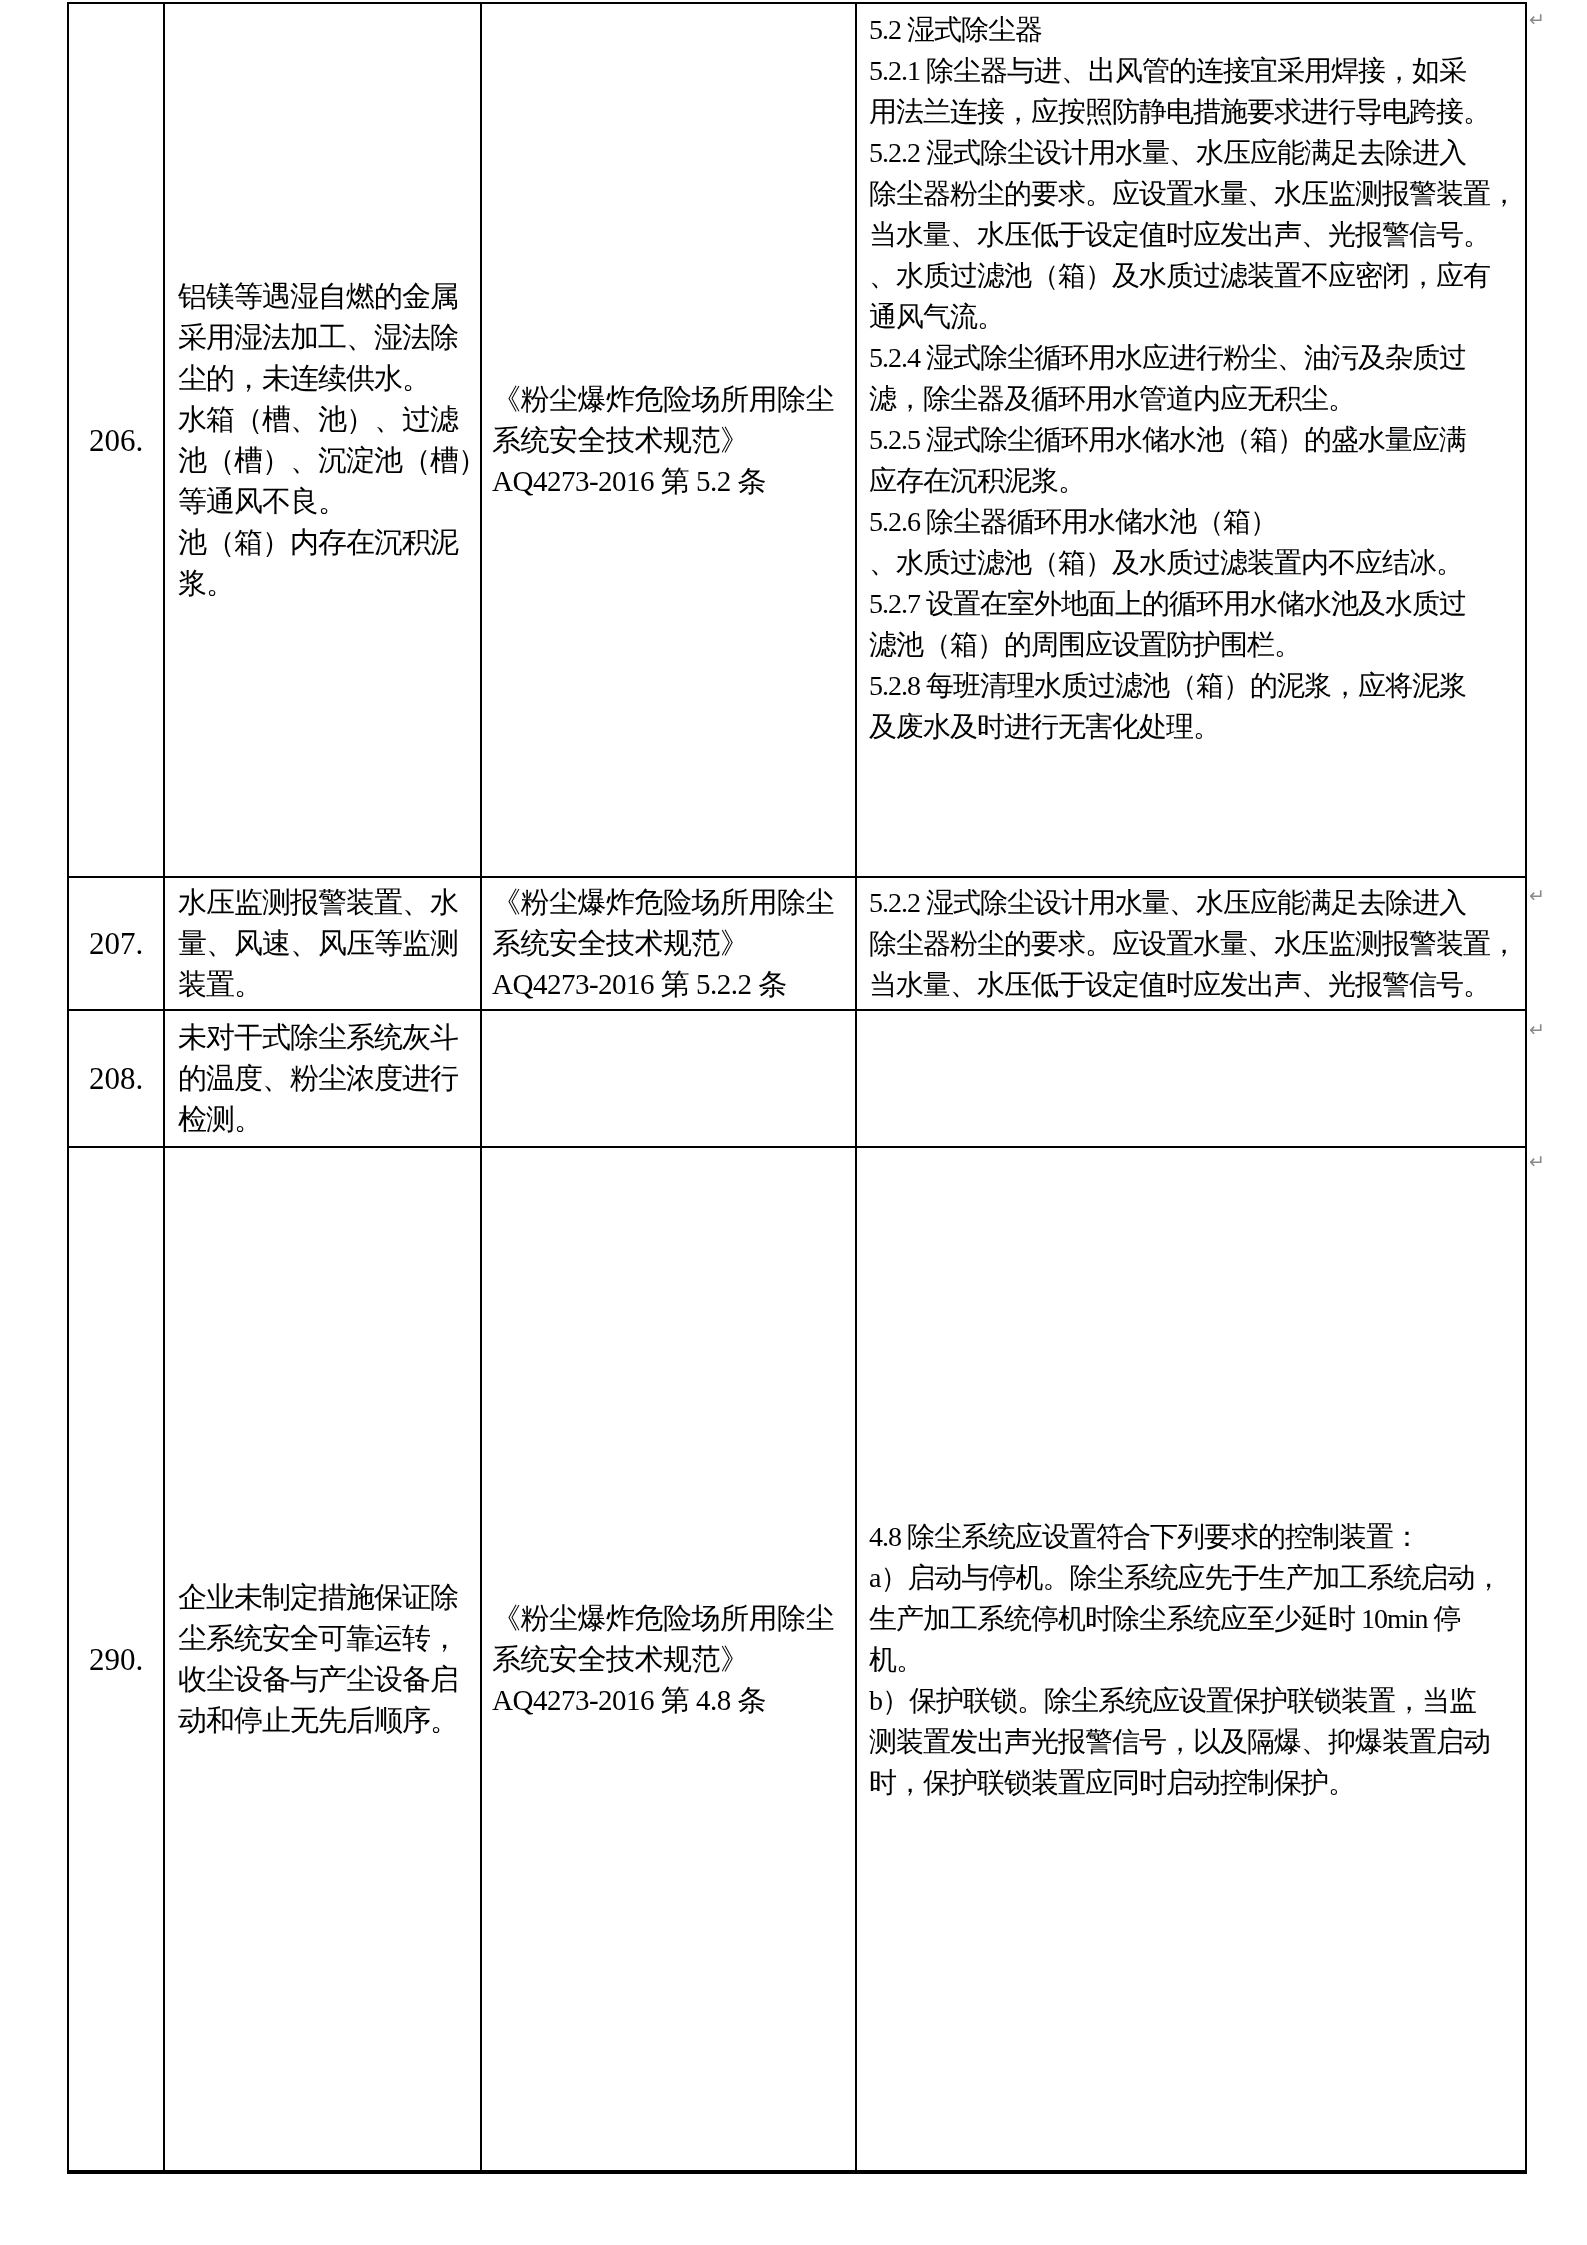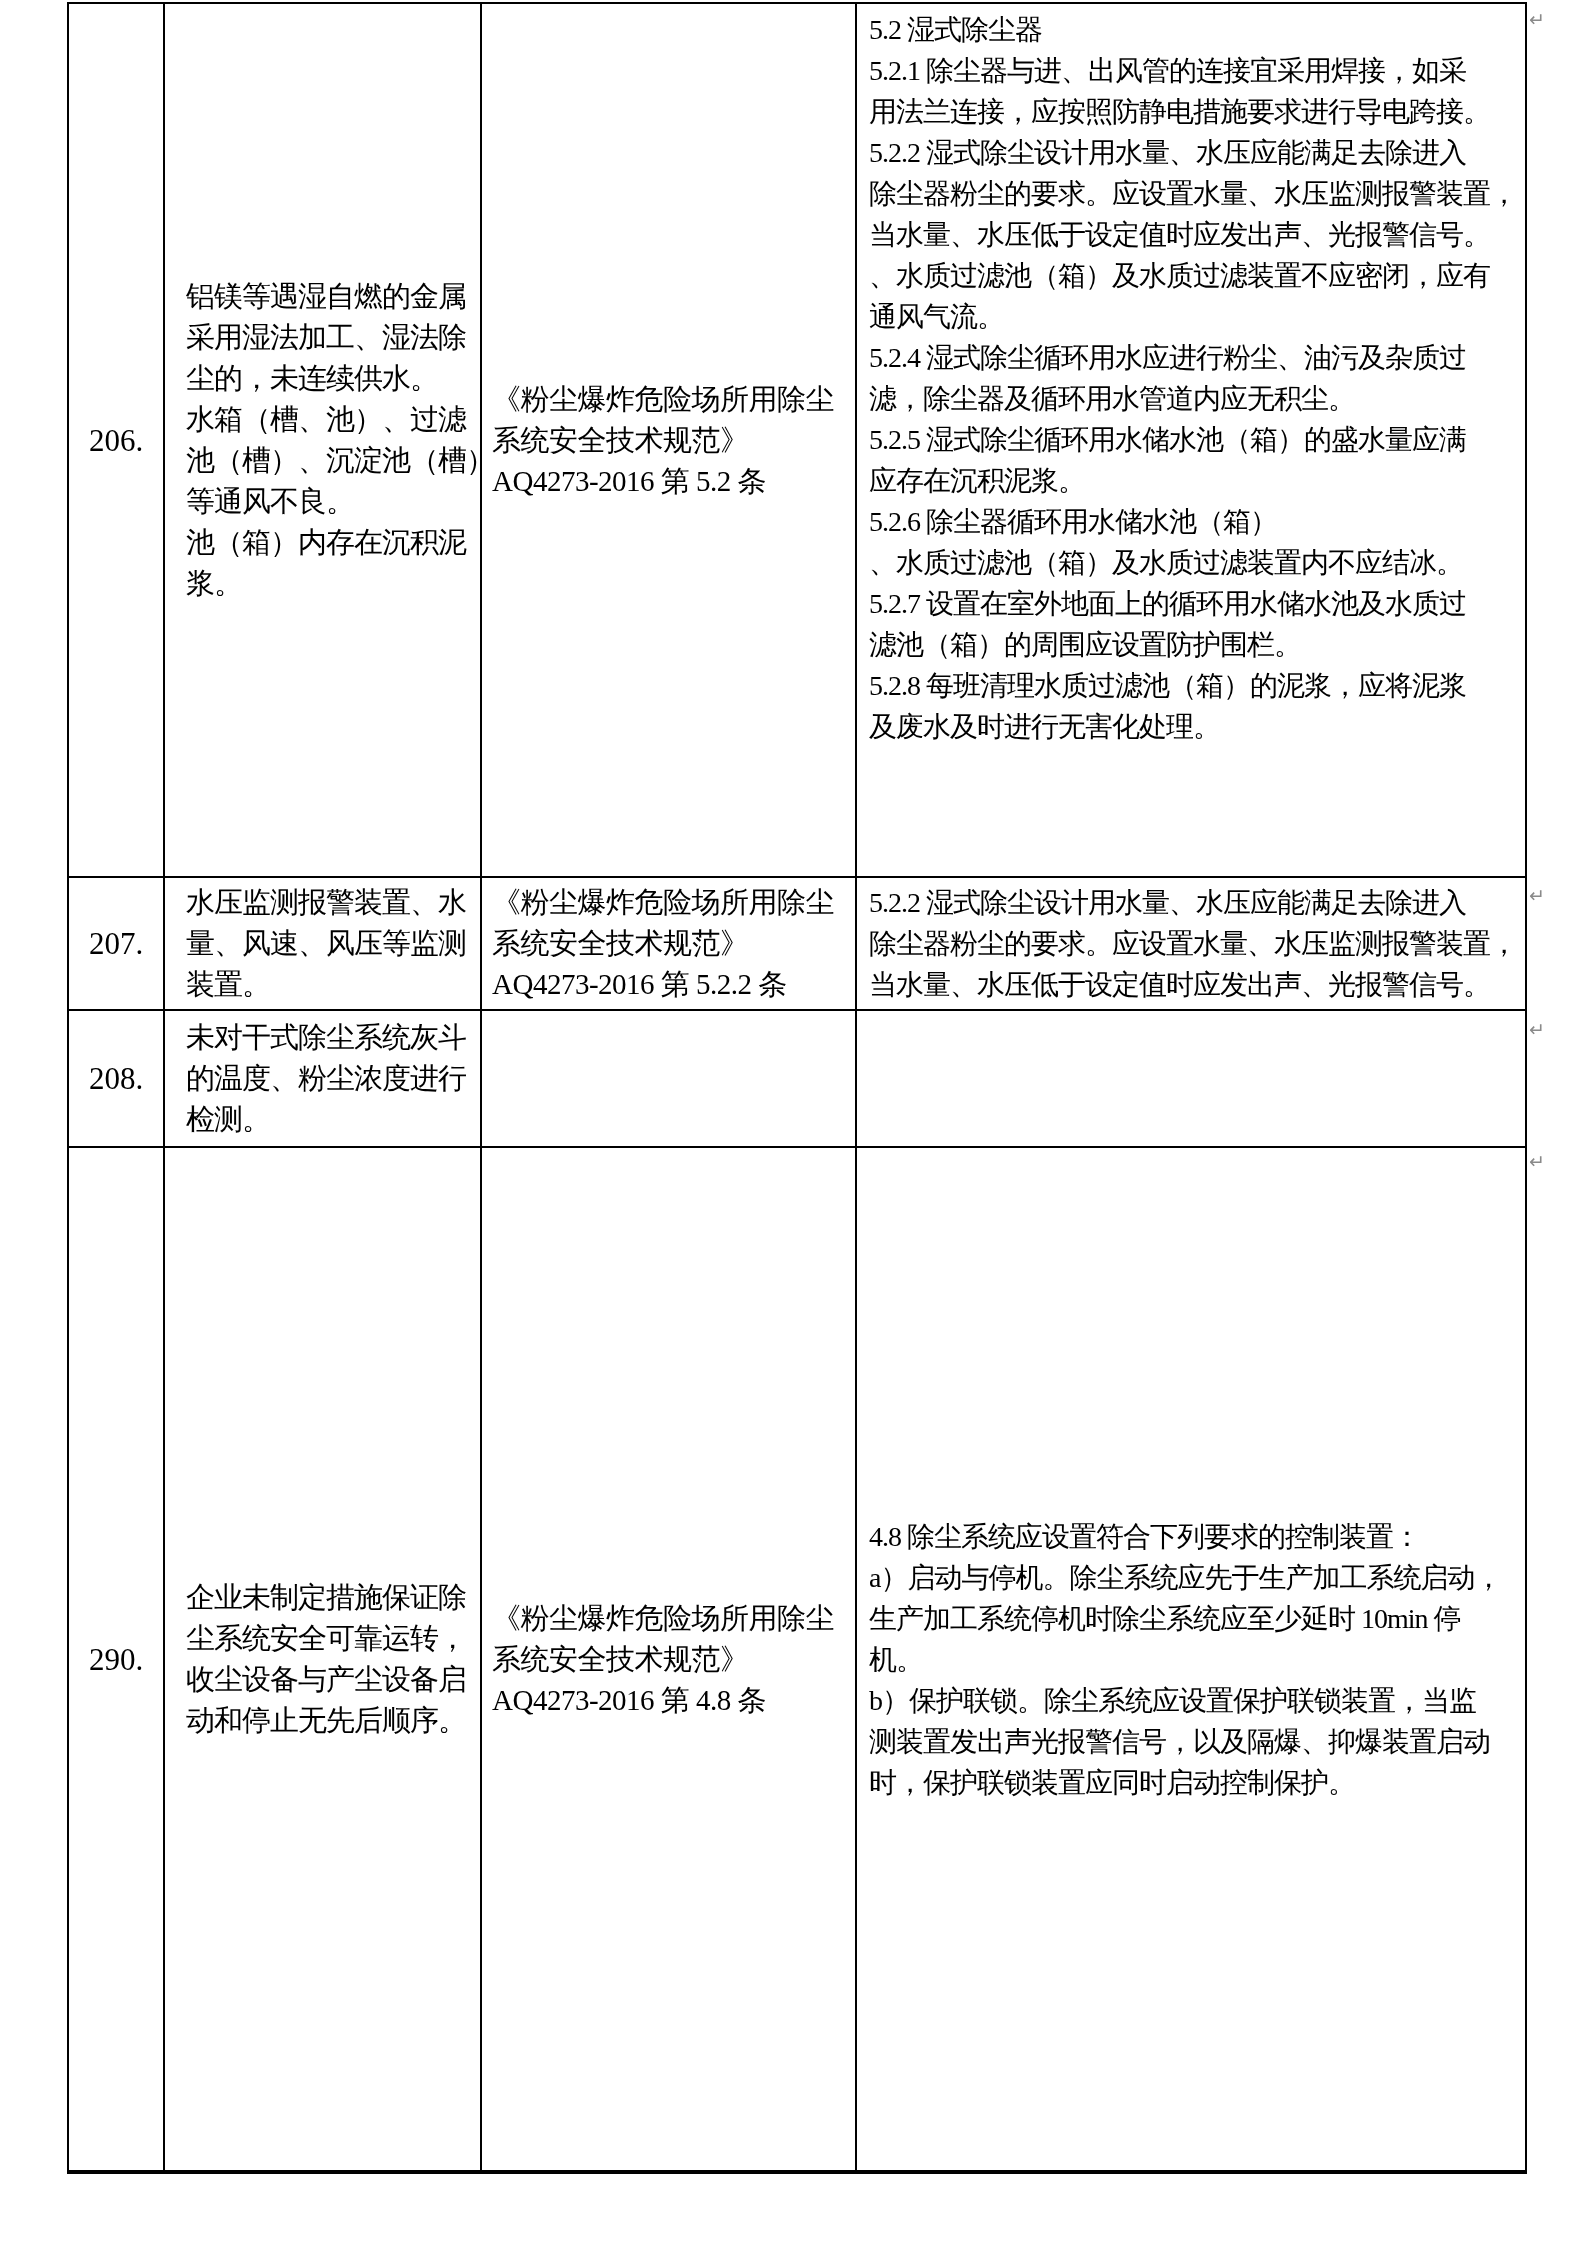--- a/index.html
+++ b/index.html
@@ -37,21 +37,21 @@
     flex-direction:column;
     justify-content:center;
     overflow:hidden;
   }
   .cell:last-child{border-right:none;}
   .cell-no{
     align-items:center;
     font-size:31px;
   }
   .cell-desc{
-    padding-left:21px;padding-right:2px;
+    padding-left:13px;padding-right:2px;
     font-size:29px;
     letter-spacing:-1px;
   }
   .cell-ref{
     padding-left:10px;padding-right:0;
     font-size:29px;
     letter-spacing:-0.5px;
   }
   .cell-req{
     padding-left:12px;padding-right:4px;

